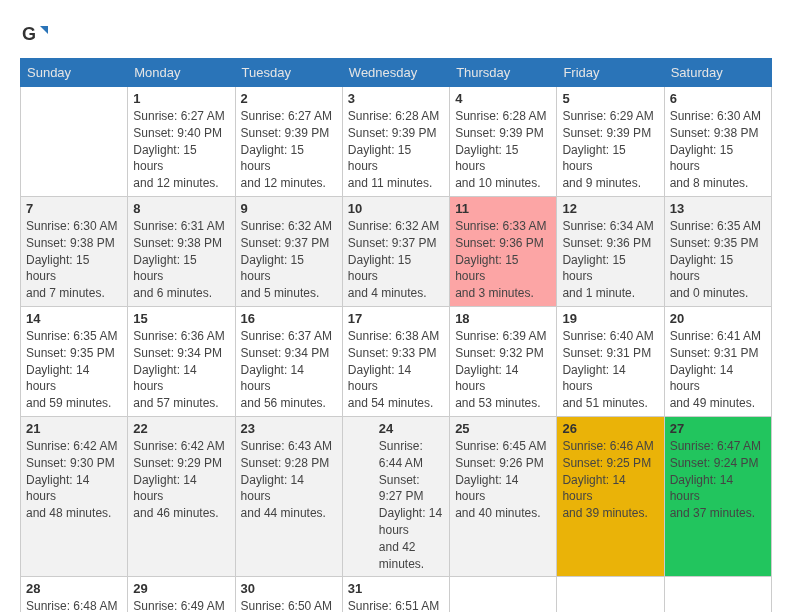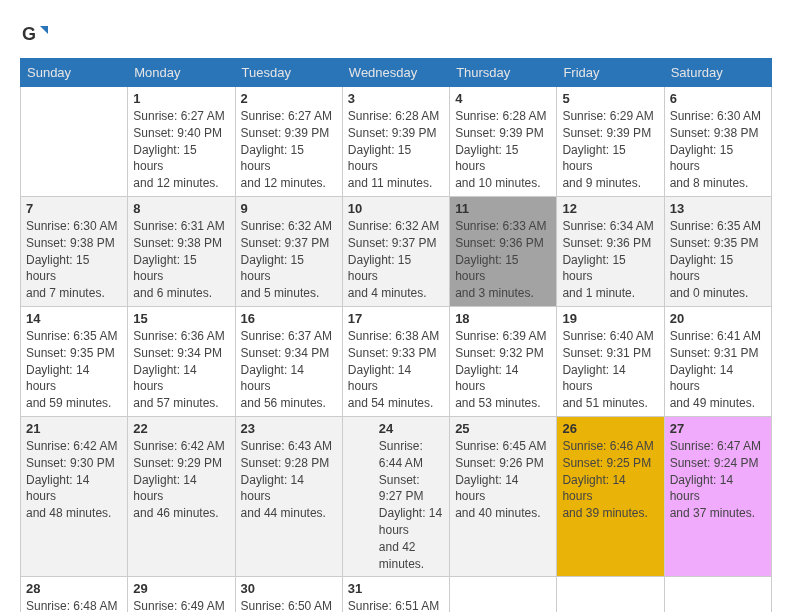--- a/index.html
+++ b/index.html
@@ -185,21 +185,21 @@
 Daylight: 15 hours
 and 5 minutes.</div>
         </td>
         <td style="background: rgb(242, 242, 242);">
           <span class="day-number">10</span>
           <div class="day-info" style="white-space: pre-line;">Sunrise: 6:32 AM
 Sunset: 9:37 PM
 Daylight: 15 hours
 and 4 minutes.</div>
         </td>
-        <td style="background: #a3a3a3; margin-left: 8px;">
+        <td style="background: #fca5a5; margin-left: 8px;">
           <span class="day-number">11</span>
           <div class="day-info" style="white-space: pre-line;">Sunrise: 6:33 AM
 Sunset: 9:36 PM
 Daylight: 15 hours
 and 3 minutes.</div>
         </td>
         <td style="background: rgb(242, 242, 242);">
           <span class="day-number">12</span>
           <div class="day-info" style="white-space: pre-line;">Sunrise: 6:34 AM
 Sunset: 9:36 PM
@@ -301,21 +301,21 @@
 Daylight: 14 hours
 and 40 minutes.</div>
         </td>
         <td style="background: #eab308;">
           <span class="day-number">26</span>
           <div class="day-info" style="white-space: pre-line;">Sunrise: 6:46 AM
 Sunset: 9:25 PM
 Daylight: 14 hours
 and 39 minutes.</div>
         </td>
-        <td style="background: #f0abfc; margin-top: 36px;">
+        <td style="background: #22c55e; margin-top: 36px;">
           <span class="day-number">27</span>
           <div class="day-info" style="white-space: pre-line;">Sunrise: 6:47 AM
 Sunset: 9:24 PM
 Daylight: 14 hours
 and 37 minutes.</div>
         </td>
       </tr>
       <tr>
         <td>
           <span class="day-number">28</span>

